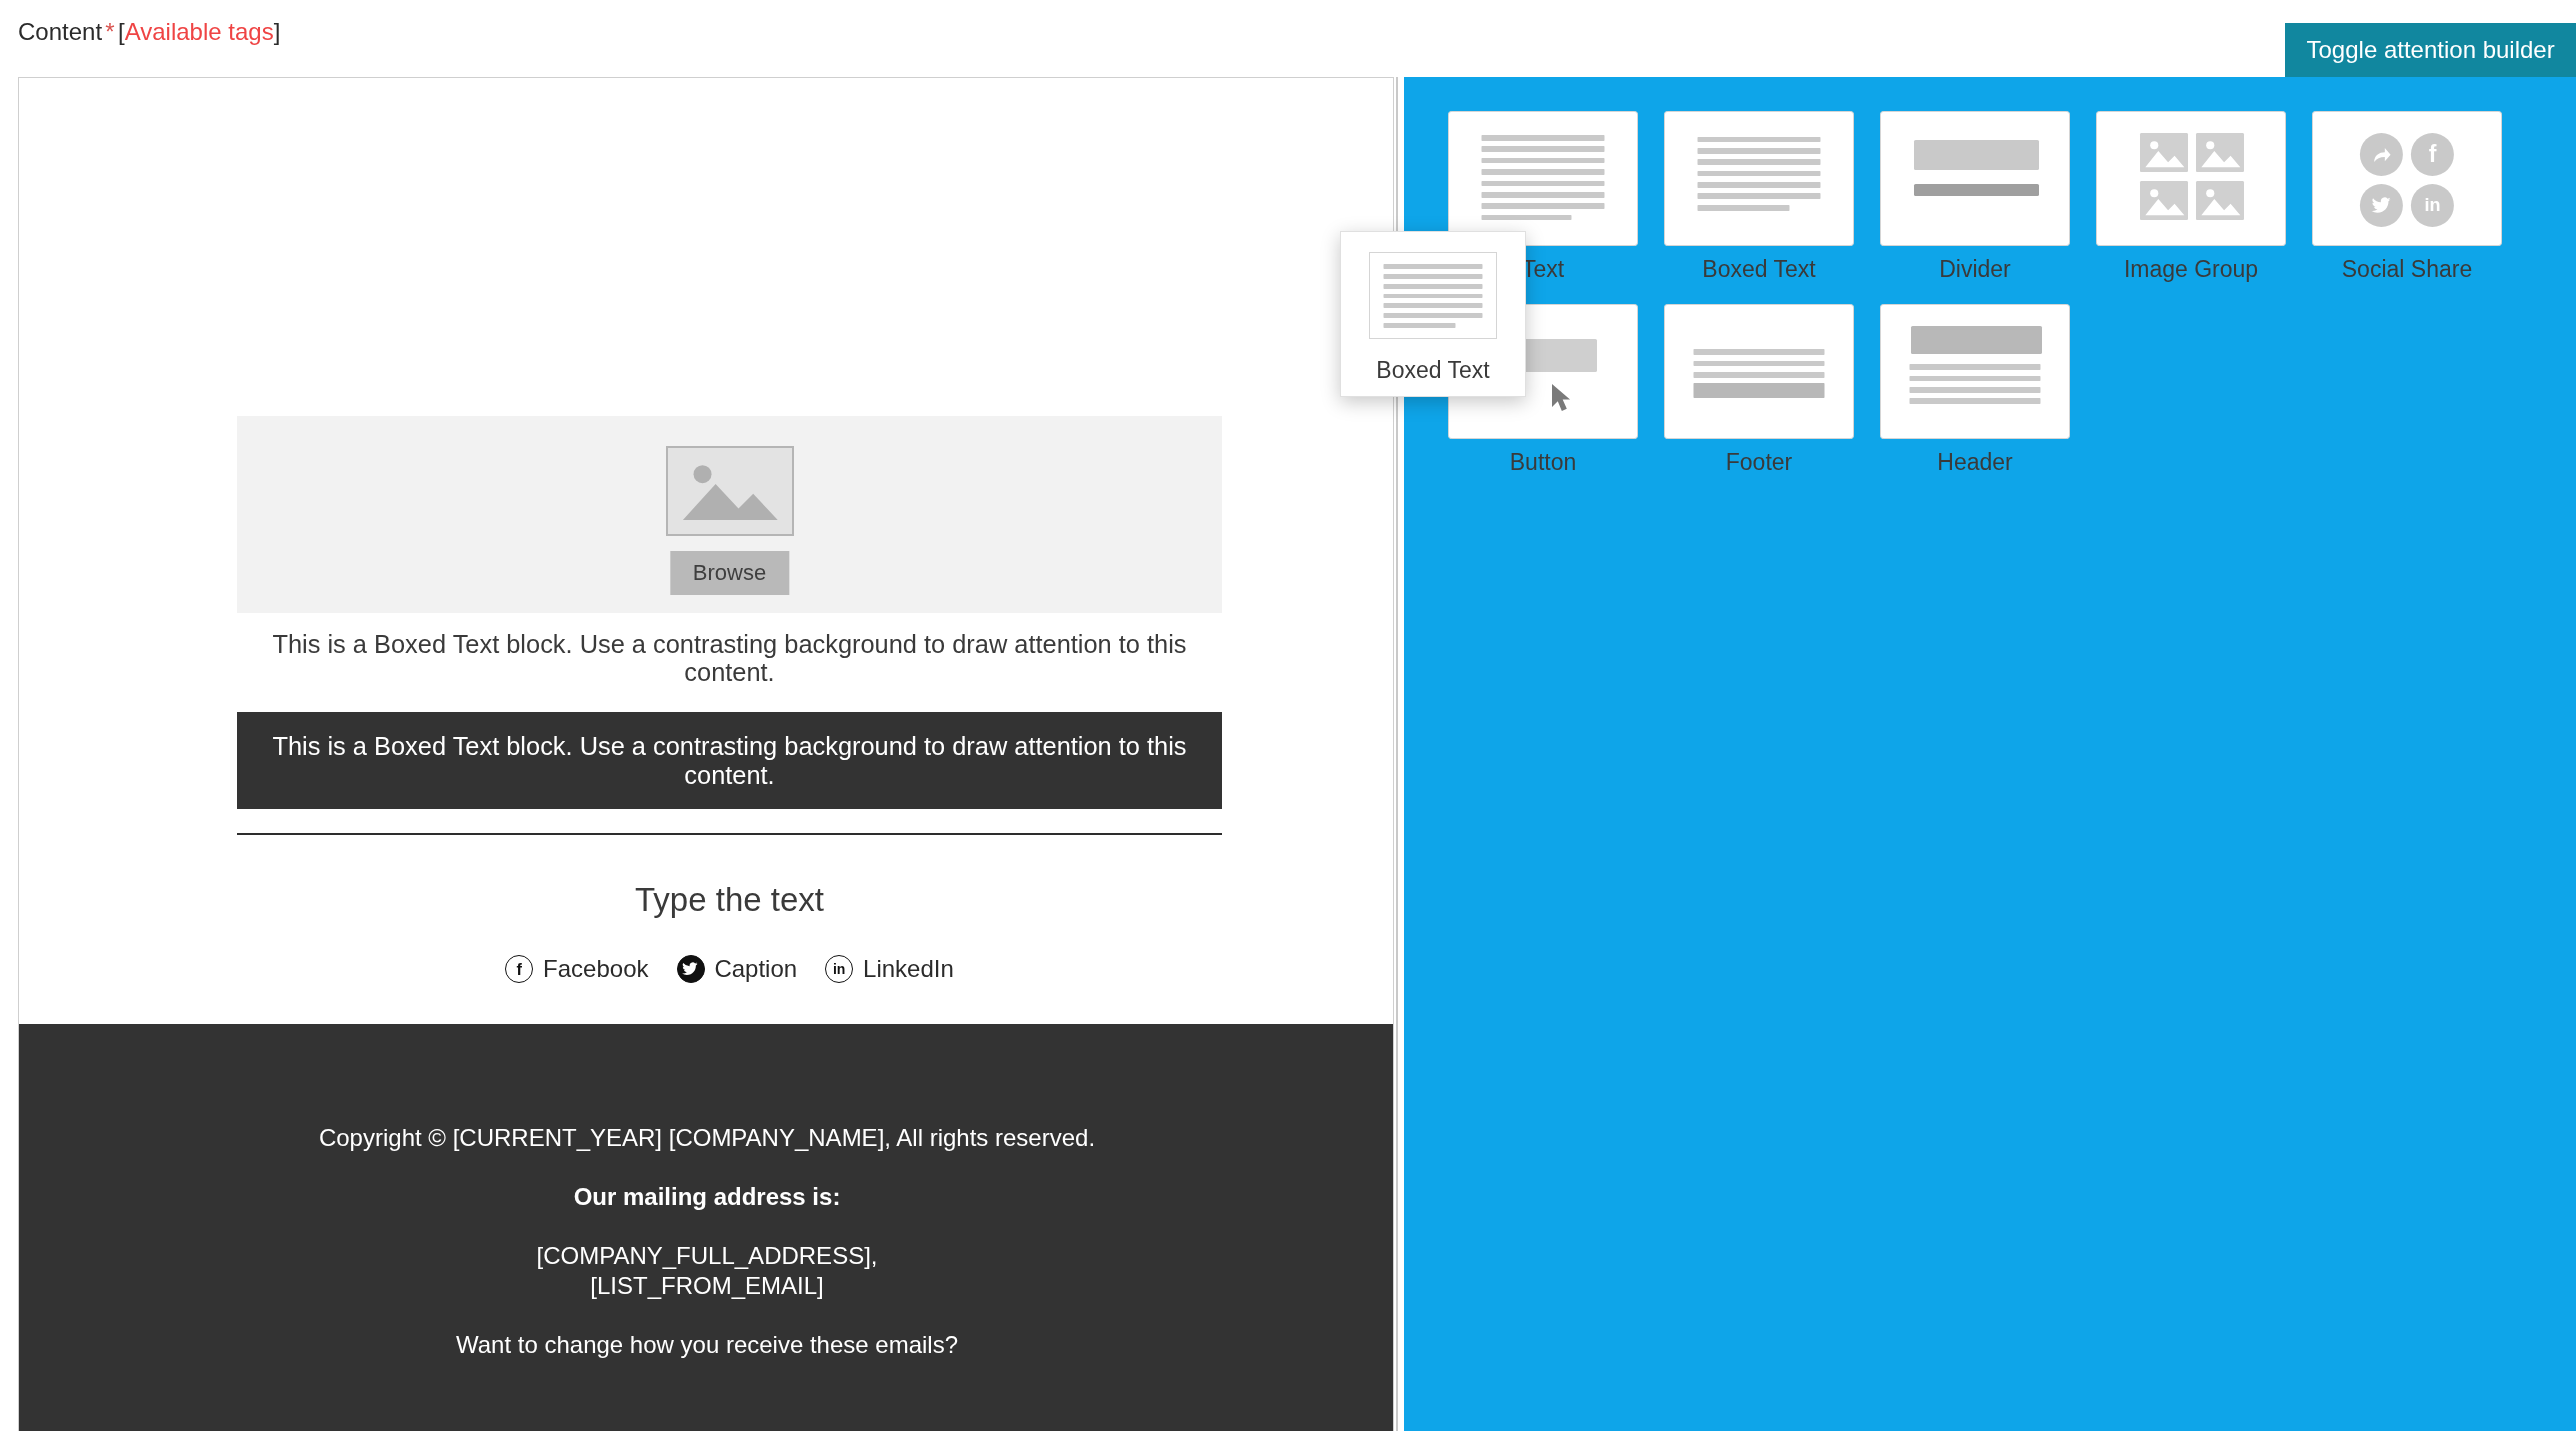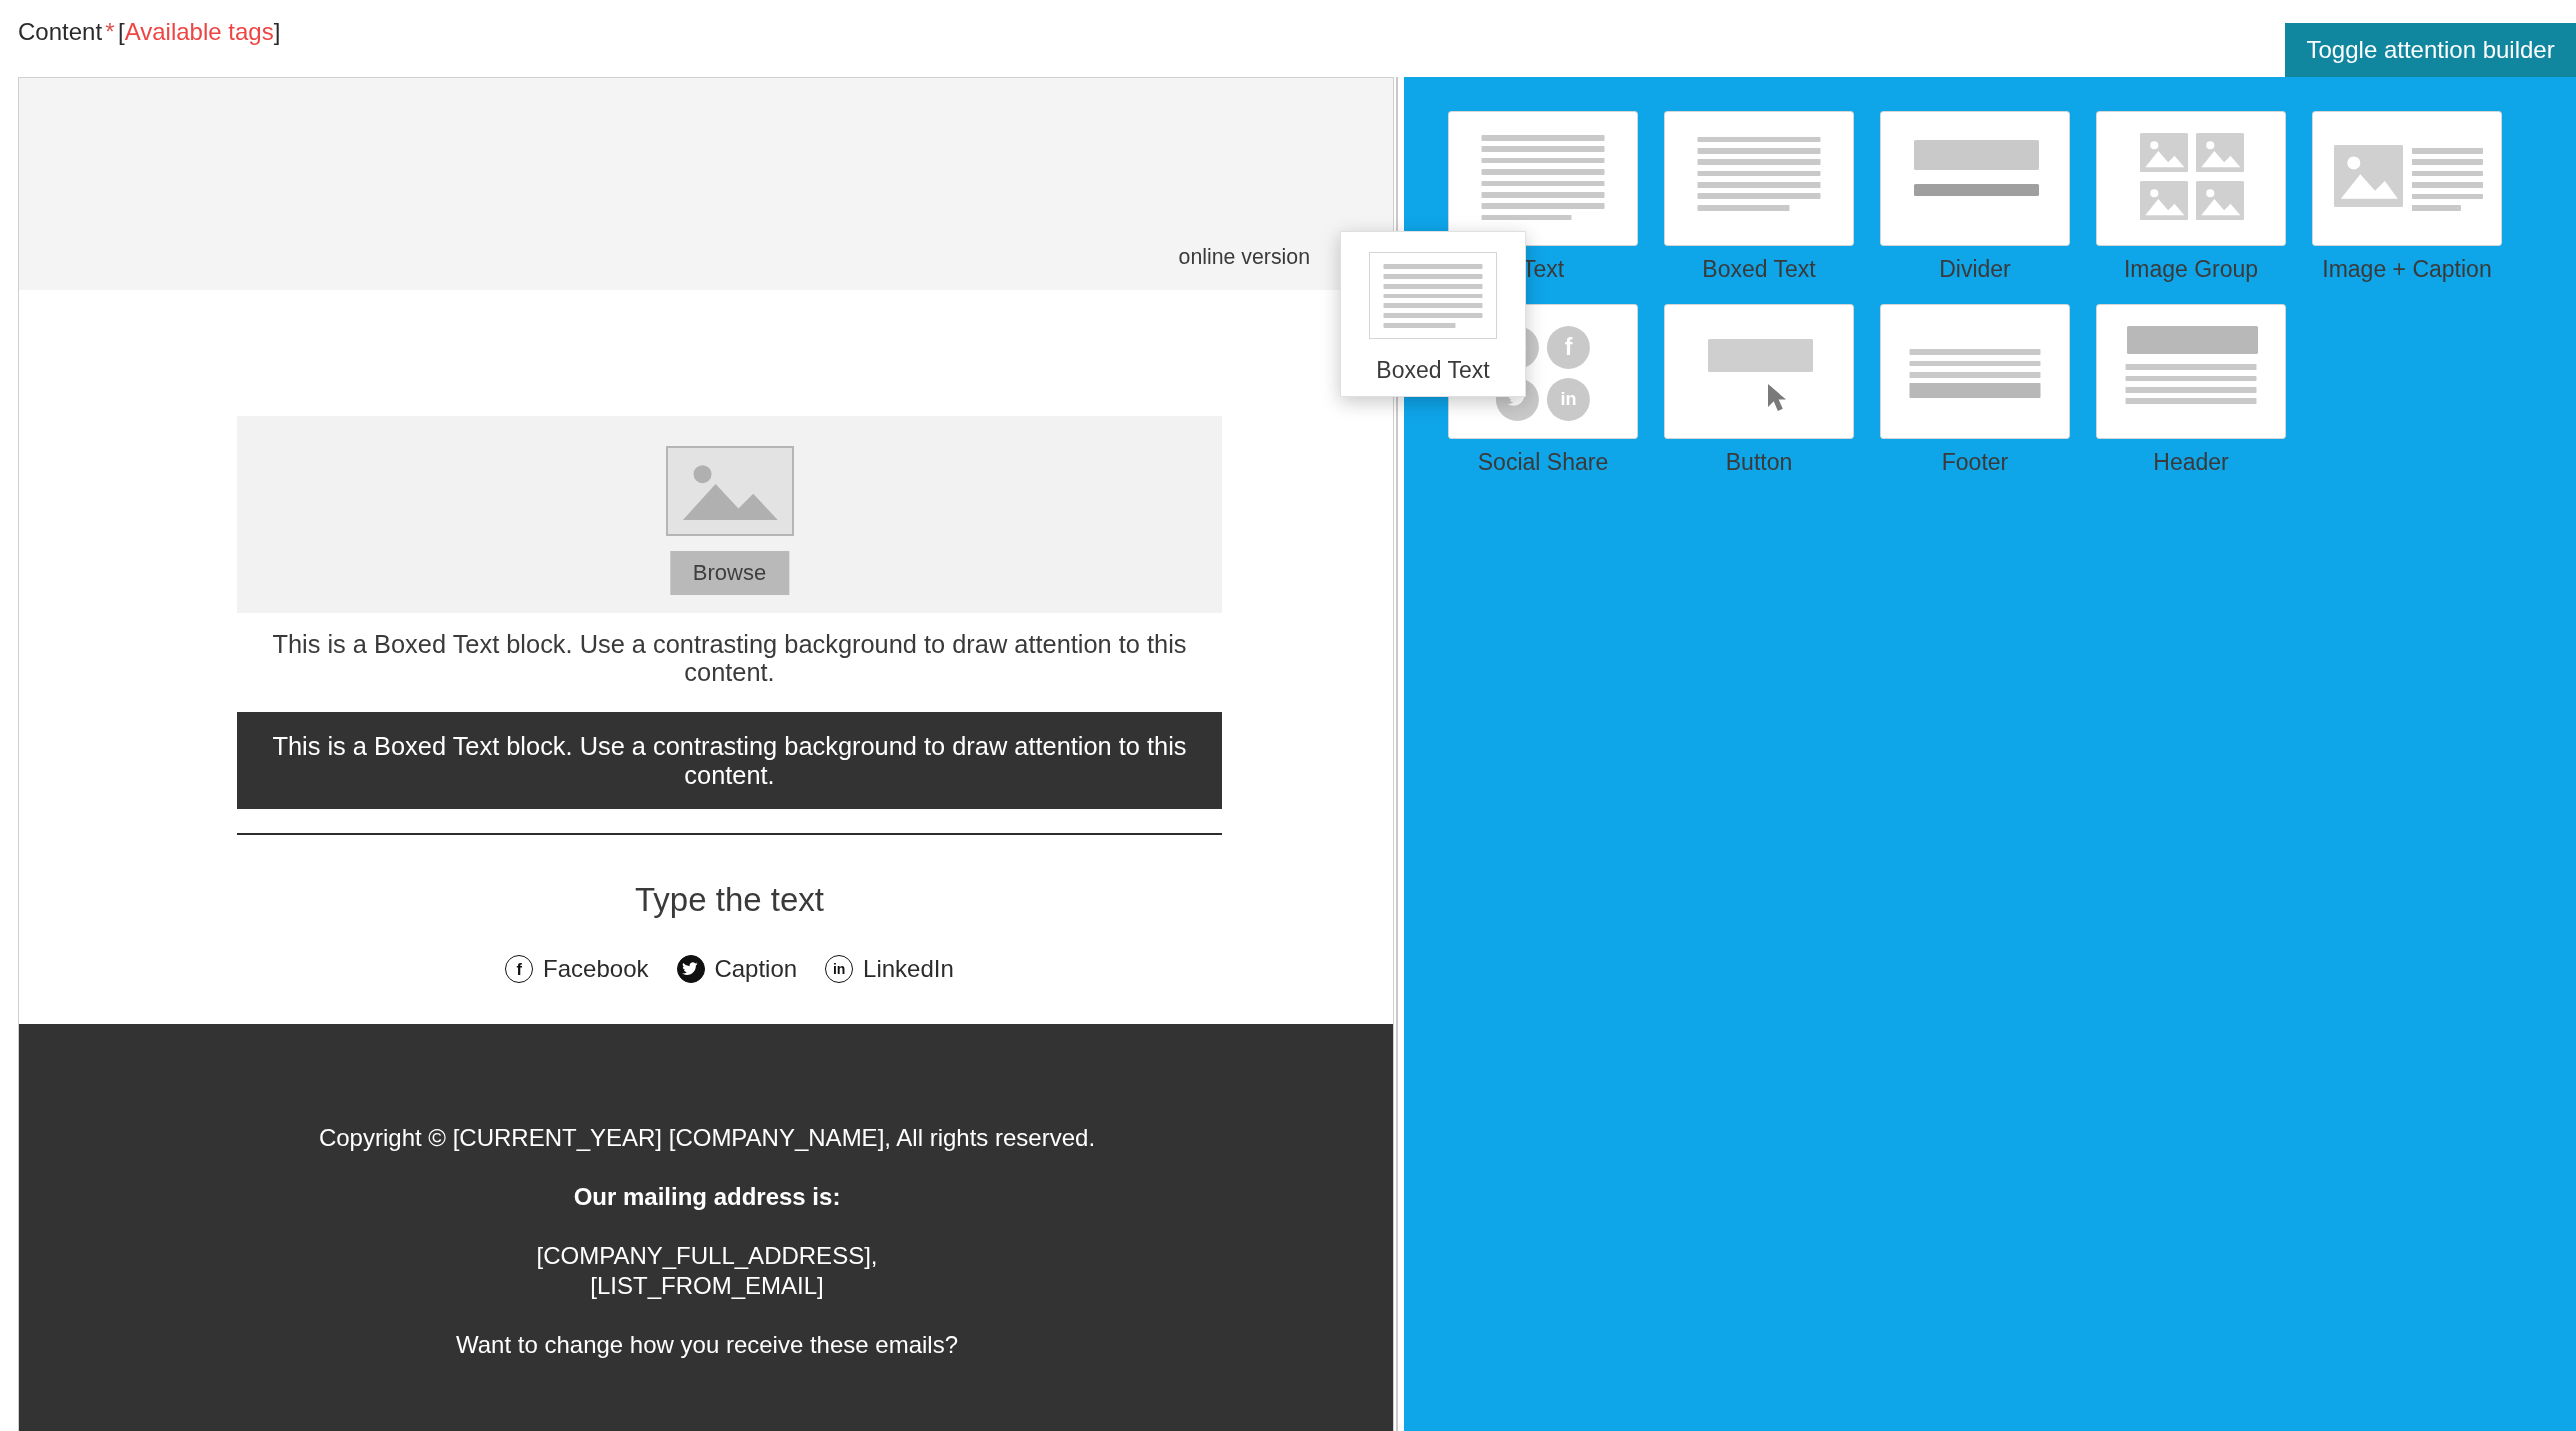--- a/index.html
+++ b/index.html
@@ -372,23 +372,20 @@
 
 <div class="topbar">
   <div class="content-label">
     <span>Content</span><span class="req-star">*</span><span class="bracket">[</span><span class="avail-tags">Available tags</span><span class="bracket">]</span>
   </div>
   <button class="toggle-builder">Toggle attention builder</button>
 </div>
 
 <div class="preview">
 
-  <div class="preview-header">
-    <div class="online-version">online version</div>
-  </div>
 
   <div class="body-white">
 
     <div class="img-block">
       <div class="img-ph">
         <svg width="123" height="85" viewBox="0 0 150 104">
           <rect x="0" y="0" width="150" height="104" fill="#e3e3e3"></rect>
           <circle cx="42" cy="32" r="11" fill="#b0b0b0"></circle>
           <polygon points="18,88 58,44 86,74 104,56 134,88" fill="#b0b0b0"></polygon>
         </svg>
@@ -506,40 +503,20 @@
           <svg width="48" height="39" viewBox="0 0 58 48">
               <rect width="58" height="48" fill="#d0d0d0"></rect>
               <circle cx="17" cy="15" r="5" fill="#ffffff"></circle>
               <polygon points="6,42 22,22 34,36 42,28 54,42" fill="#ffffff"></polygon>
             </svg>
         </div>
       </div>
       <div class="tile-label">Image Group</div>
     </div>
 
-    <div class="tile">
-      <div class="tile-box">
-        <div class="photo" style="left:21.3px; top:33px; width:69px; height:62px;">
-          <svg width="69" height="62" viewBox="0 0 84 76">
-              <rect width="84" height="76" fill="#d0d0d0"></rect>
-              <circle cx="24" cy="22" r="8" fill="#ffffff"></circle>
-              <polygon points="8,66 32,36 50,56 62,44 78,66" fill="#ffffff"></polygon>
-            </svg>
-        </div>
-        <div class="lines" style="left:auto; right:18px; top:36px; transform:none; width:71px;">
-          <div class="ln" style="width:71px;"></div>
-            <div class="ln" style="width:71px;"></div>
-          <div class="ln" style="width:71px;"></div>
-            <div class="ln" style="width:71px;"></div>
-          <div class="ln" style="width:71px;"></div>
-            <div class="ln" style="width:49px;"></div>
-        </div>
-      </div>
-      <div class="tile-label">Image + Caption</div>
-    </div>
 
     <div class="tile">
       <div class="tile-box">
         <div class="social-grid">
           <div class="circ">
             <svg width="21.3" height="21.3" viewBox="0 0 26 26">
                 <path d="M4 22c0-8 6-12 13-12V5l7 8-7 8v-5c-6 0-10 2-13 6z" fill="#ffffff"></path>
               </svg>
           </div>
           <div class="circ">f</div>

